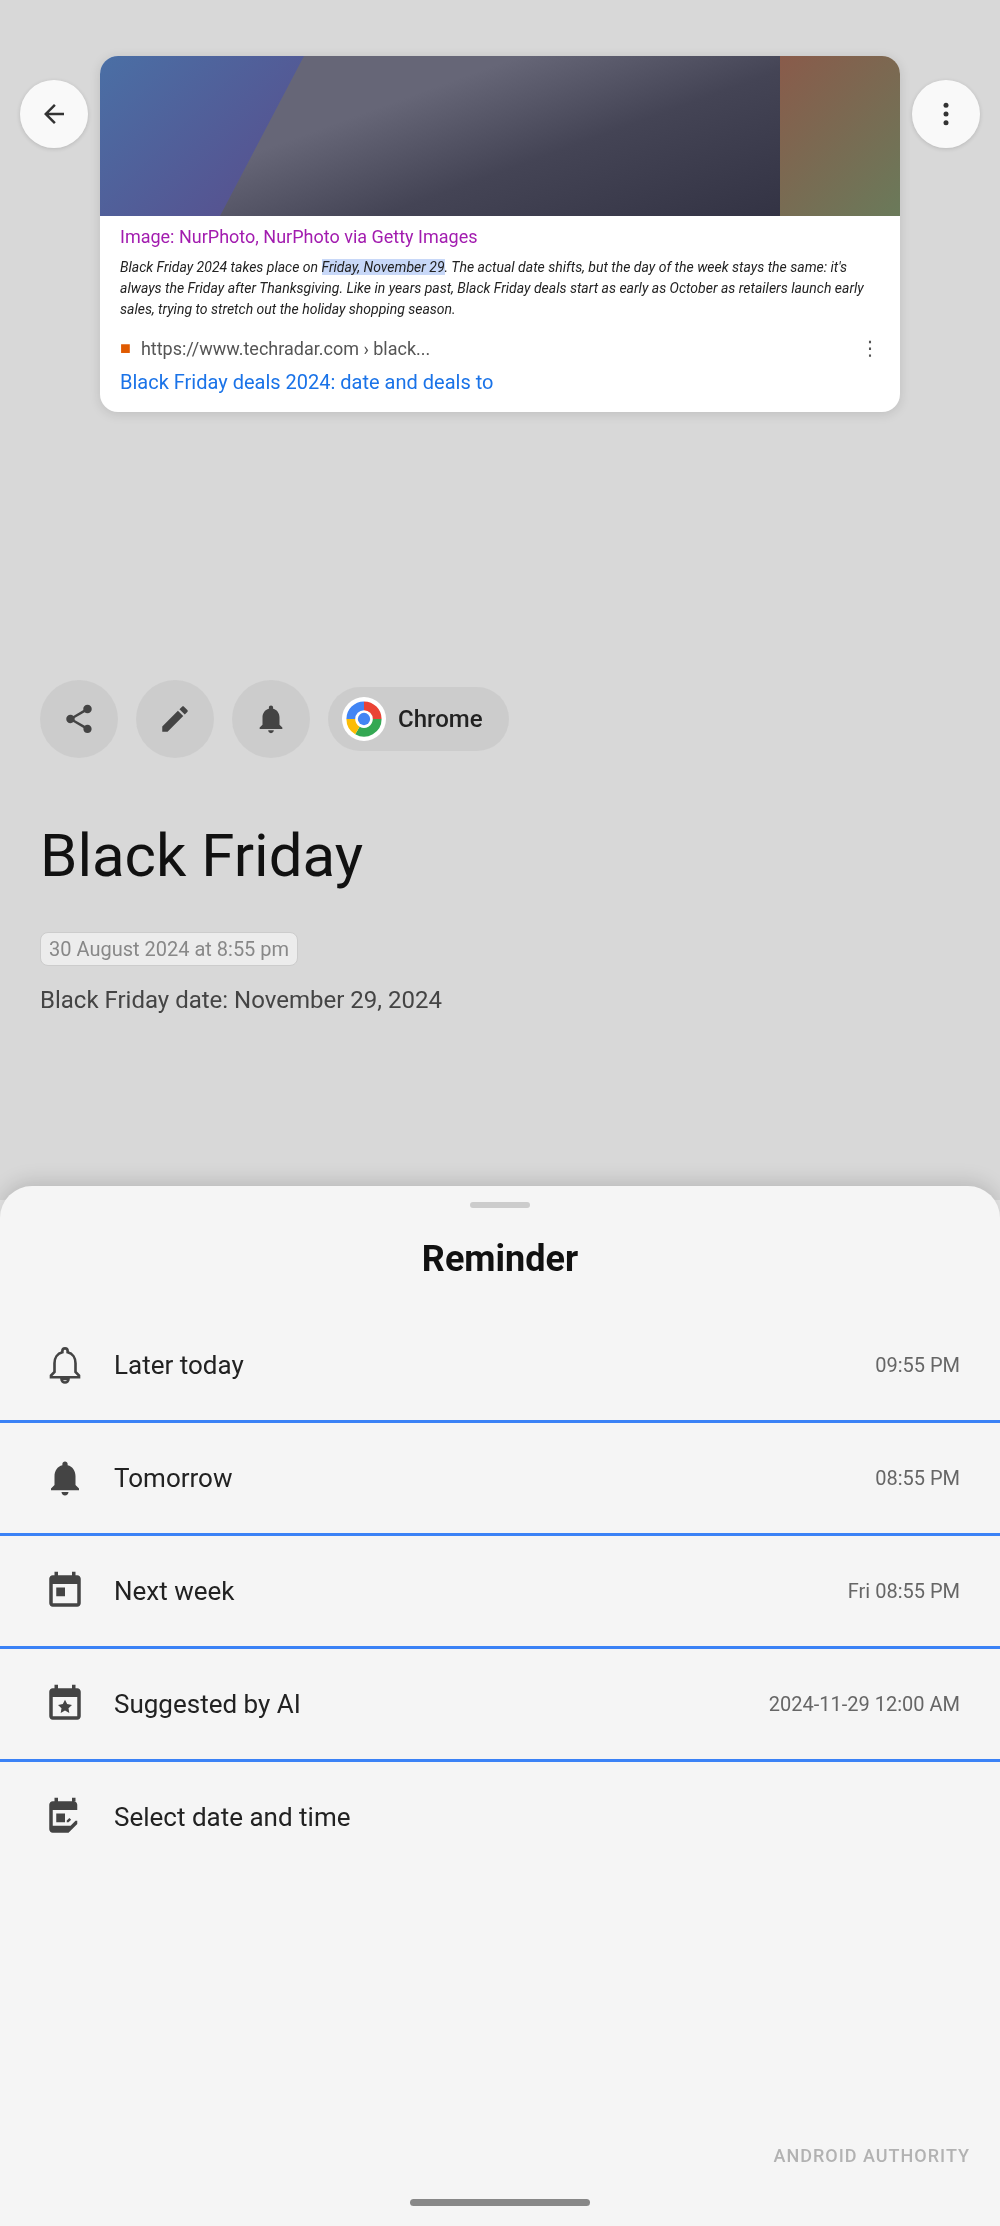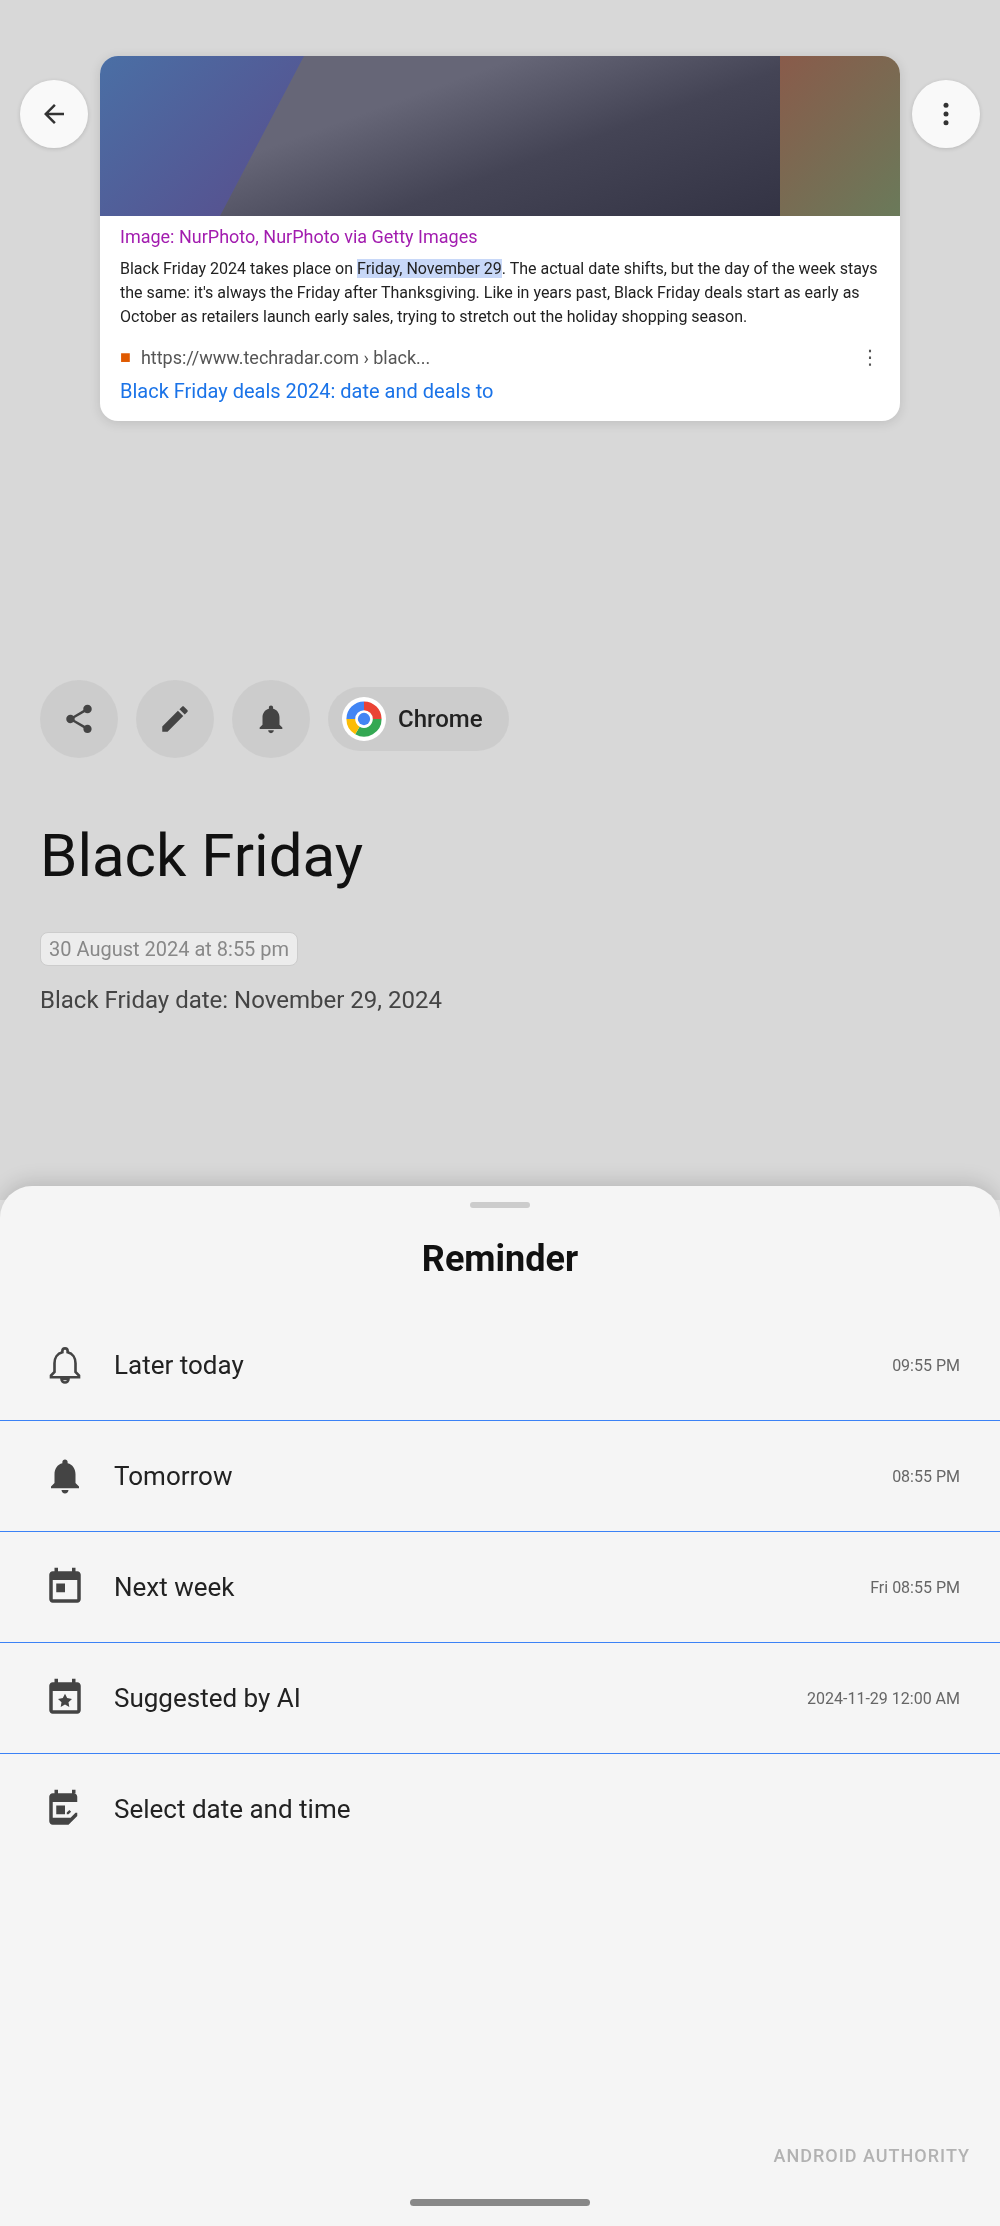--- a/index.html
+++ b/index.html
@@ -98,23 +98,24 @@
       background: linear-gradient(160deg, #667 30%, #445 60%, #334 100%);
       clip-path: polygon(15% 0%, 100% 0%, 100% 100%, 0% 100%);
     }
     .article-caption {
       font-size: 18px;
       color: #a21caf;
       padding: 10px 20px 4px;
     }
     .article-body {
       padding: 6px 20px 10px;
-      font-size: 16px;
+      font-size: 14px;
       line-height: 1.5;
       color: #222;
+      font-style: italic;
     }
     .article-highlight {
       background: #c8d8f8;
       color: #222;
     }
     .article-date {
       font-size: 18px;
       color: #888;
       padding: 6px 20px 2px;
     }
@@ -243,21 +244,21 @@
     
     .reminder-list {
       padding: 10px 0;
     }
     .reminder-item {
       display: flex;
       align-items: center;
       gap: 24px;
       padding: 30px 40px;
       cursor: pointer;
-      border-bottom: 1px solid #3b82f6;
+      border-bottom: 3px solid #3b82f6;
     }
     .reminder-item:last-child {
       border-bottom: none;
     }
     .reminder-icon {
       width: 50px;
       height: 50px;
       display: flex;
       align-items: center;
       justify-content: center;
@@ -267,21 +268,21 @@
       width: 42px;
       height: 42px;
       fill: #444;
     }
     .reminder-label {
       font-size: 26px;
       color: #222;
       flex: 1;
     }
     .reminder-time {
-      font-size: 16px;
+      font-size: 20px;
       color: #666;
       text-align: center;
     }
 
     
     .bottom-nav {
       position: absolute;
       bottom: 20px;
       left: 0;
       right: 0;

